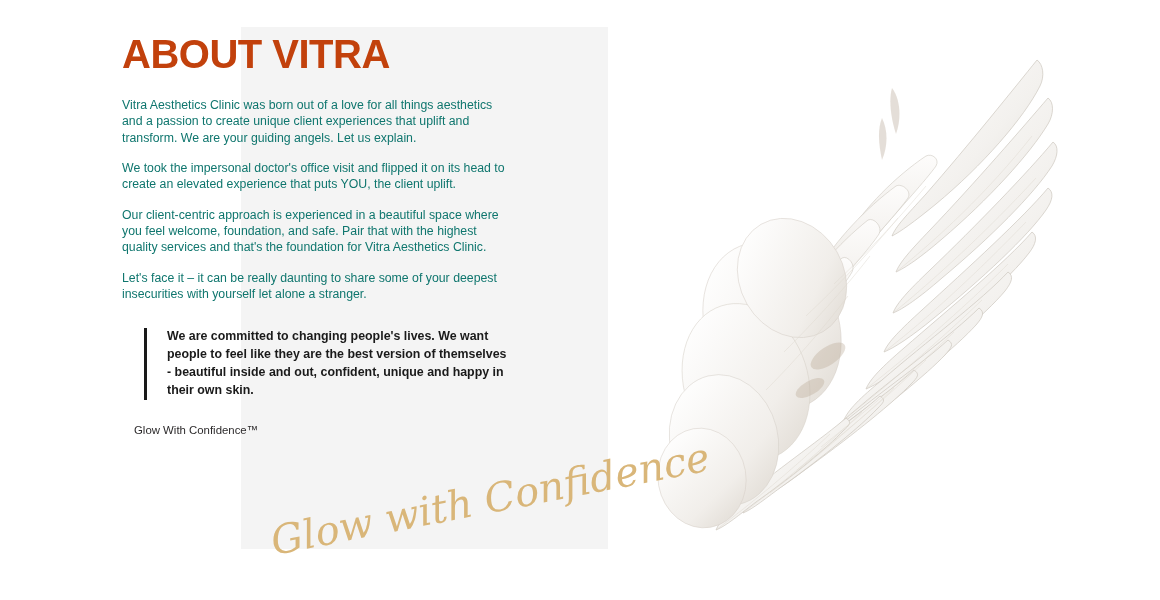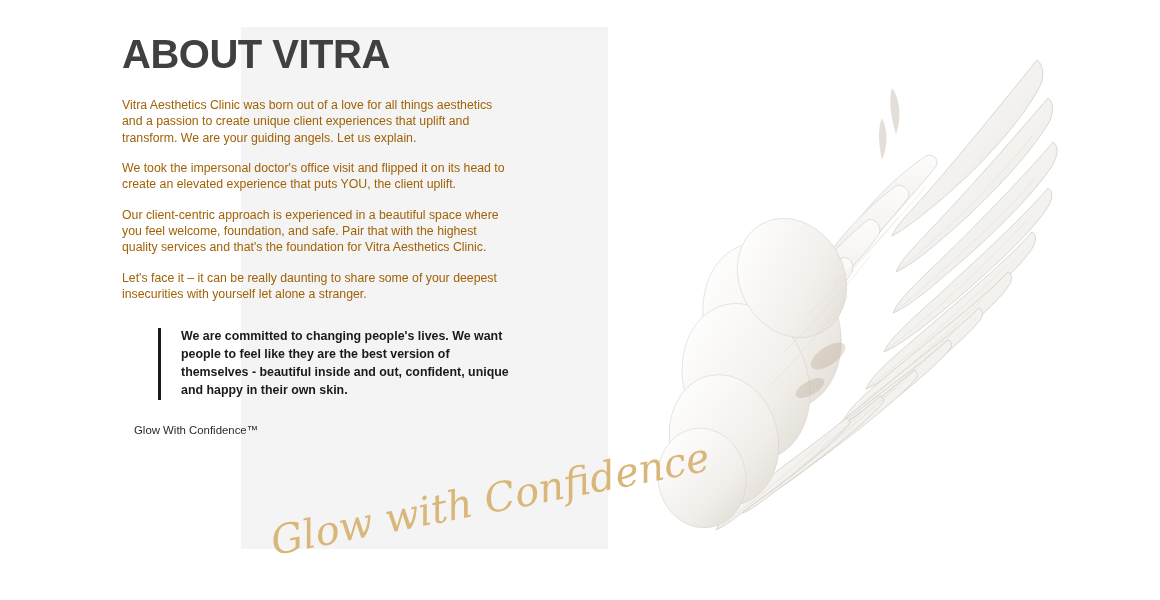--- a/index.html
+++ b/index.html
@@ -39,33 +39,33 @@
     width: 392px;
   }
 
   .page-title {
     font-family: "Liberation Sans", sans-serif;
     font-weight: bold;
     font-size: 40px;
     letter-spacing: -0.5px;
     line-height: 1.05;
     margin: 0 0 22px 0;
-    color: #404040;
+    color: #c2410c;
   }
 
   .para {
     font-size: 12.3px;
     line-height: 1.33;
     margin: 0 0 14px 0;
-    color: #a16207;
+    color: #0f766e;
   }
 
   .quote-block {
     display: flex;
-    margin: 26px 0 24px 36px;
+    margin: 26px 0 24px 22px;
   }
   .quote-bar {
     width: 3px;
     background: #1a1a1a;
     flex: 0 0 3px;
     margin-right: 20px;
   }
   .quote-text {
     font-size: 12.4px;
     line-height: 1.45;

